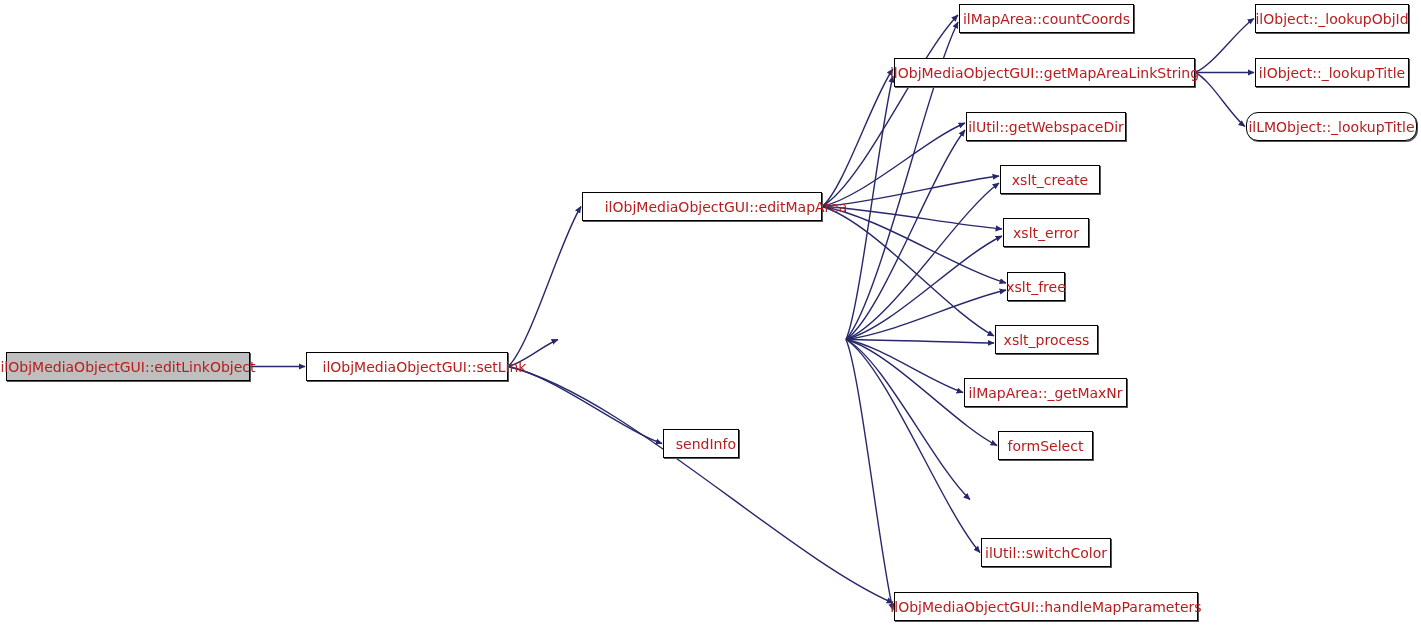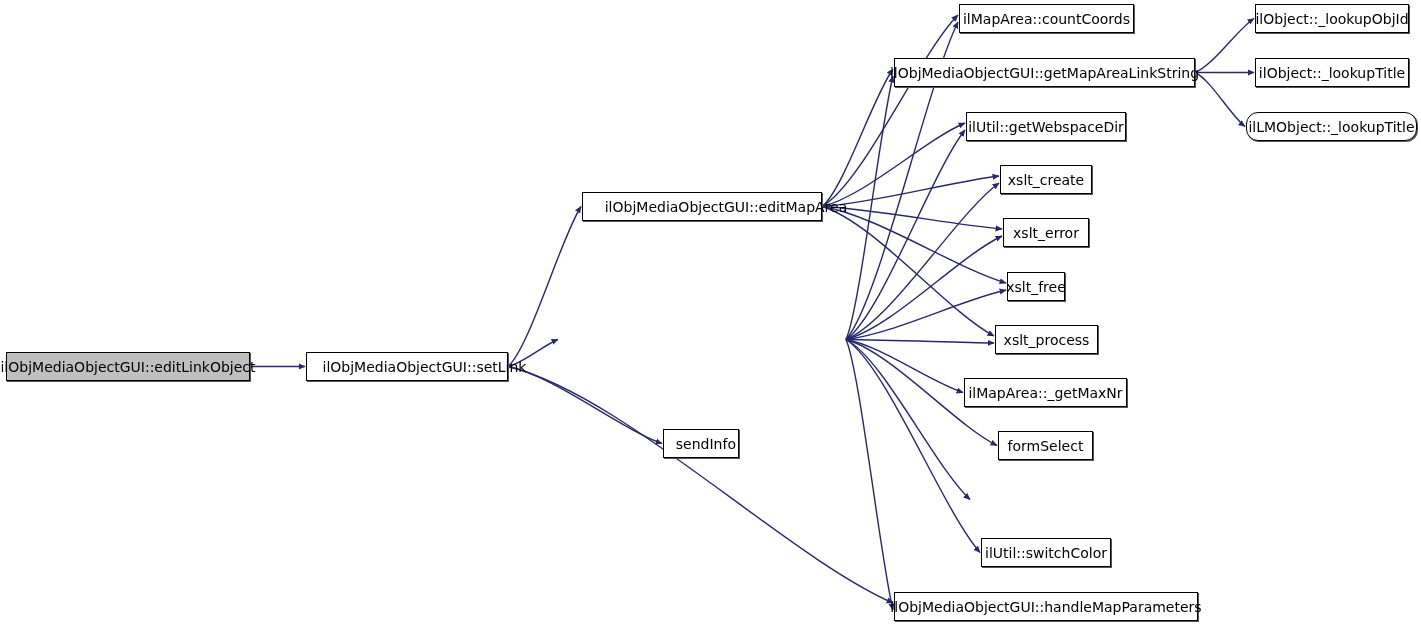--- a/index.html
+++ b/index.html
@@ -21,21 +21,21 @@
     top: 0;
     width: 1421px;
     height: 627px;
     pointer-events: none;
   }
   .node {
     position: absolute;
     box-sizing: border-box;
     border: 1px solid #000000;
     background: #ffffff;
-    color: #000000;
+    color: #b91c1c;
     font-size: 14px;
     line-height: 1;
     display: flex;
     align-items: center;
     justify-content: center;
     white-space: nowrap;
     height: 29px;
     box-shadow: 1px 1px 0 0 #555555;
   }
   .node.highlight {
@@ -98,21 +98,21 @@
     </div>
     <div class="node" style="left: 959px; top: 4px; width: 175px;">
       <span>ilMapArea::countCoords</span>
     </div>
     <div class="node" style="left: 894px; top: 58px; width: 301px;">
       <span>ilObjMediaObjectGUI::getMapAreaLinkString</span>
     </div>
     <div class="node" style="left: 966px; top: 112px; width: 160px;">
       <span>ilUtil::getWebspaceDir</span>
     </div>
-    <div class="node" style="left: 1000px; top: 165px; width: 92px;">
+    <div class="node" style="left: 1000px; top: 165px; width: 100px;">
       <span>xslt_create</span>
     </div>
     <div class="node" style="left: 1003px; top: 218px; width: 86px;">
       <span>xslt_error</span>
     </div>
     <div class="node" style="left: 1007px; top: 272px; width: 58px;">
       <span>xslt_free</span>
     </div>
     <div class="node" style="left: 995px; top: 325px; width: 103px;">
       <span>xslt_process</span>

